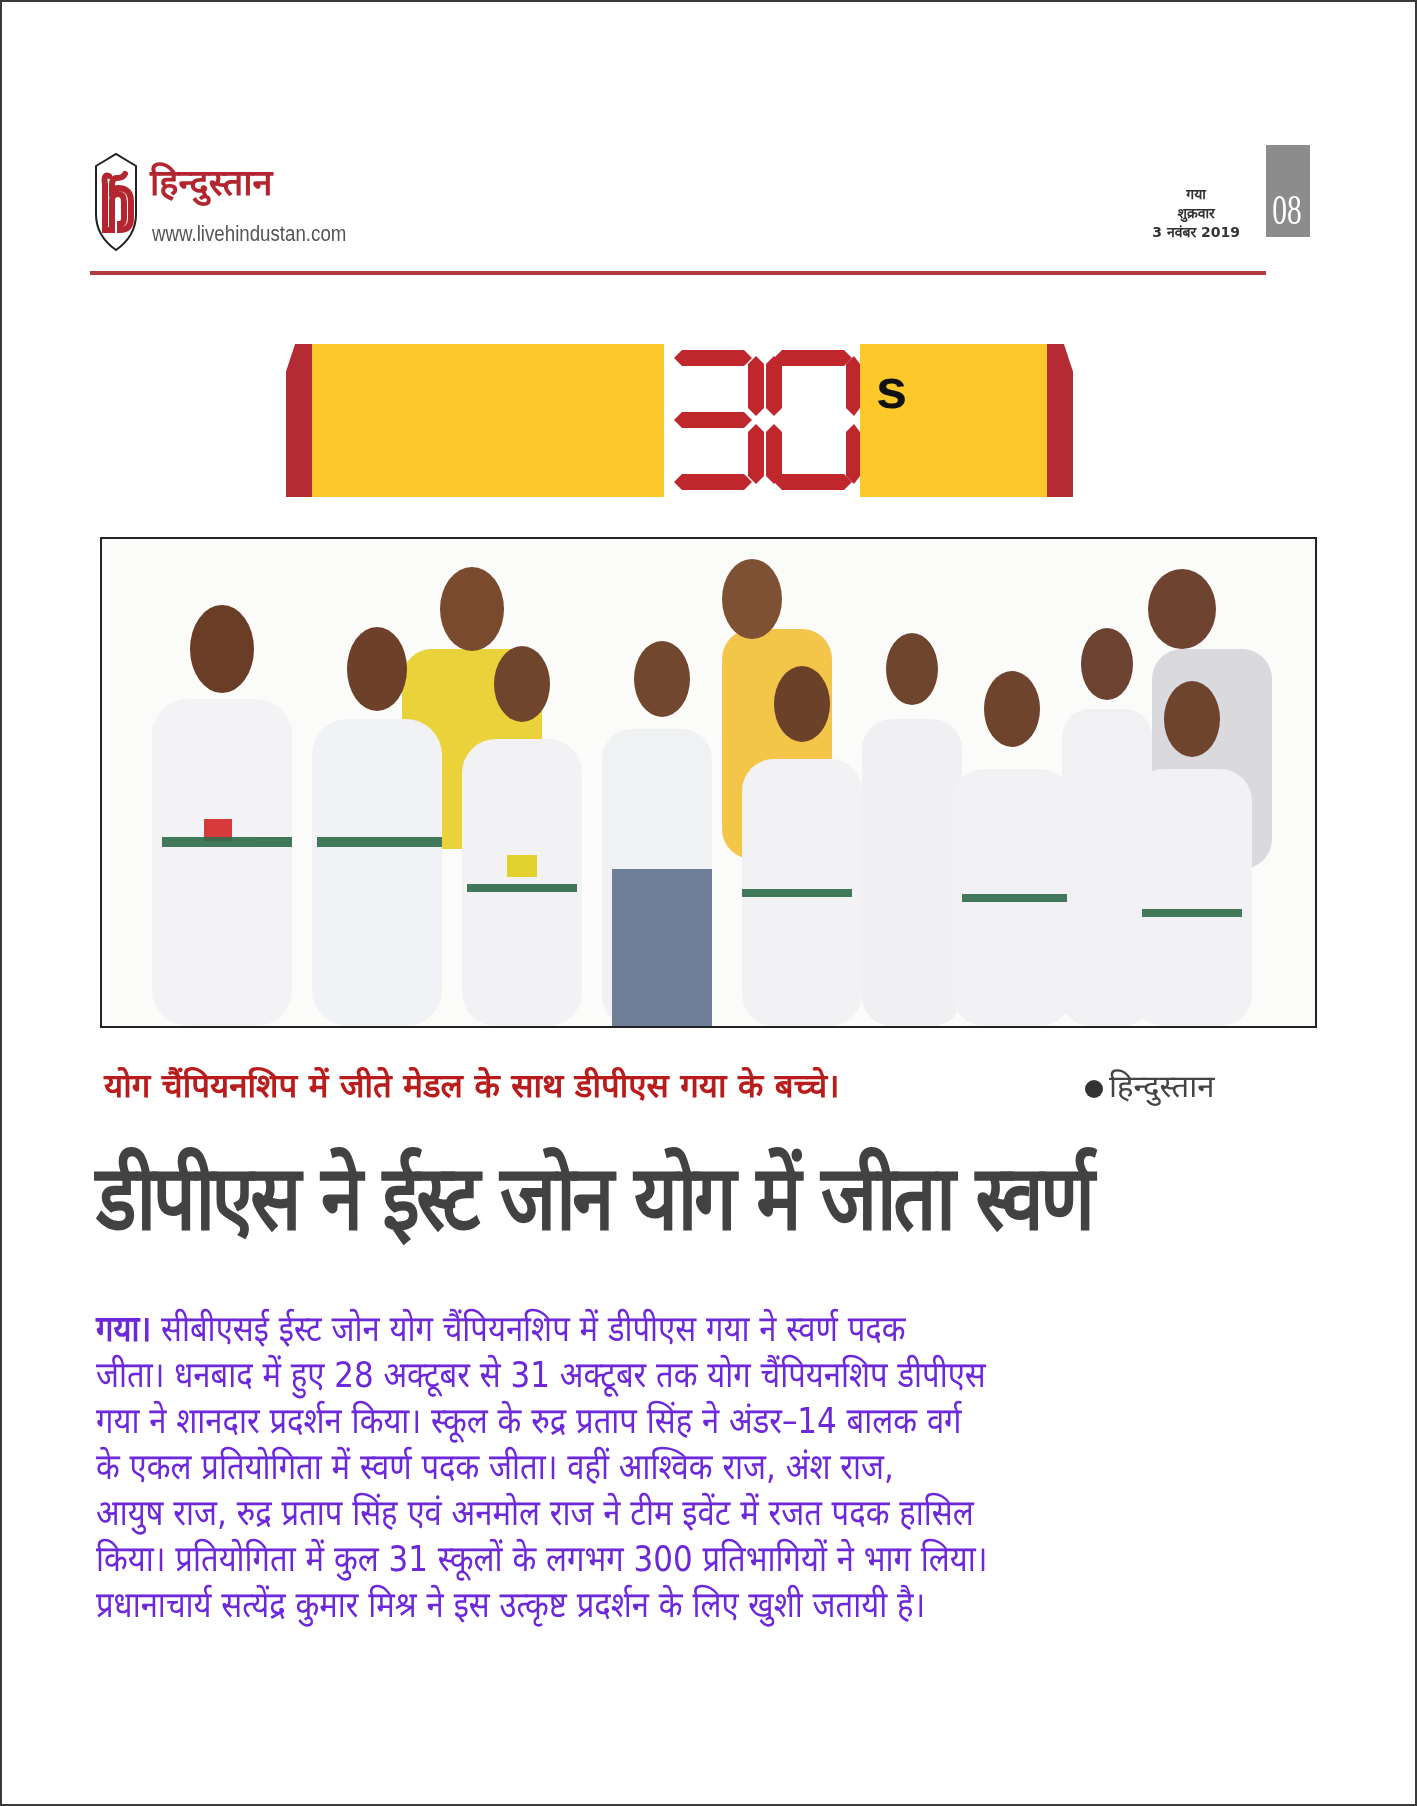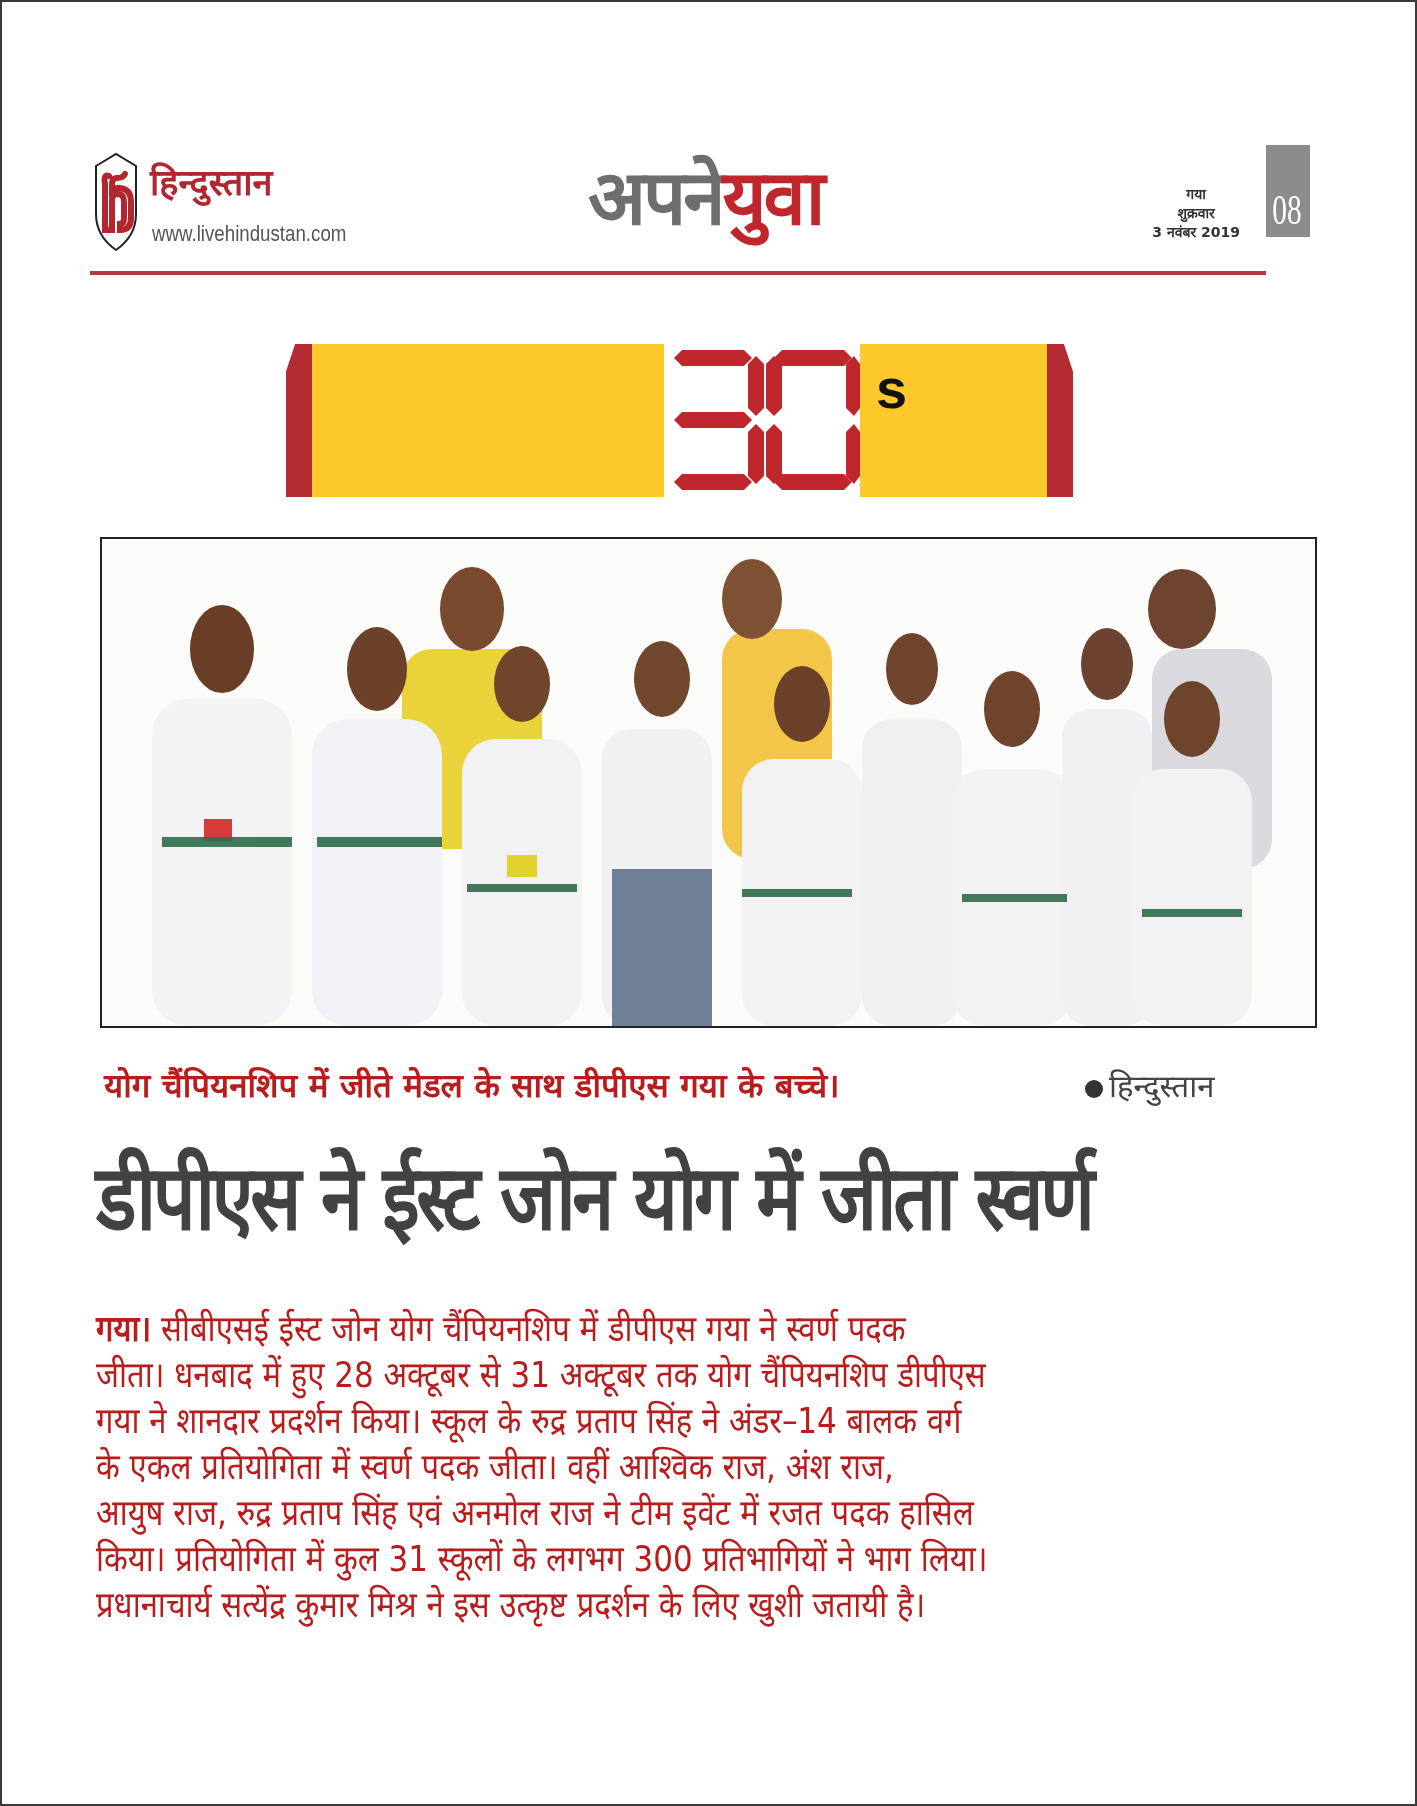--- a/index.html
+++ b/index.html
@@ -84,41 +84,38 @@
 
   
   .headline {
     position: absolute; left: 96px; top: 1148px; font-size: 90px; font-weight: bold; color: #424242;
     white-space: nowrap; letter-spacing: -4px; line-height: 1.1;
     transform: scaleX(0.84); transform-origin: left top;
   }
 
   
   .body {
-    position: absolute; left: 96px; top: 1306px; width: 1240px; font-size: 36px; line-height: 46px; color: #b91c1c;
+    position: absolute; left: 96px; top: 1306px; width: 1240px; font-size: 36px; line-height: 46px; color: #6d28d9;
   }
   .body .line { white-space: nowrap; display: block; transform: scaleX(0.86); transform-origin: left; }
   .body .dateline-lead { font-weight: bold; }
 </style>
 </head>
 <body>
 
 <div class="page-border"></div>
 
 <div class="masthead">
   <svg class="logo-shield" viewBox="0 0 46 100">
     <path d="M3 14 L23 2 L43 14 L43 62 Q43 84 23 98 Q3 84 3 62 Z" fill="#fff" stroke="#222" stroke-width="2"></path>
     <path d="M16 24 Q10 22 12 32 L12 78 L19 78 L19 48 Q19 42 25 42 Q31 42 31 50 L31 66 Q31 72 27 72 L27 78 Q38 78 38 66 L38 50 Q38 36 25 36 Q21 36 19 38 L19 32 Q19 26 24 26 Q30 26 32 22" fill="none" stroke="#b4262f" stroke-width="6" stroke-linecap="round"></path>
   </svg>
   <div class="logo-name">हिन्दुस्तान</div>
   <div class="logo-url">www.livehindustan.com</div>
 
-  <div class="section-title">
-    <span class="w1">अपने</span><span class="w2">युवा</span>
-  </div>
 
   <div class="dateline">
     <div>गया</div>
     <div>शुक्रवार</div>
     <div>3 नवंबर 2019</div>
   </div>
 
   <div class="page-num"><span>08</span></div>
 </div>
 <div class="rule"></div>

